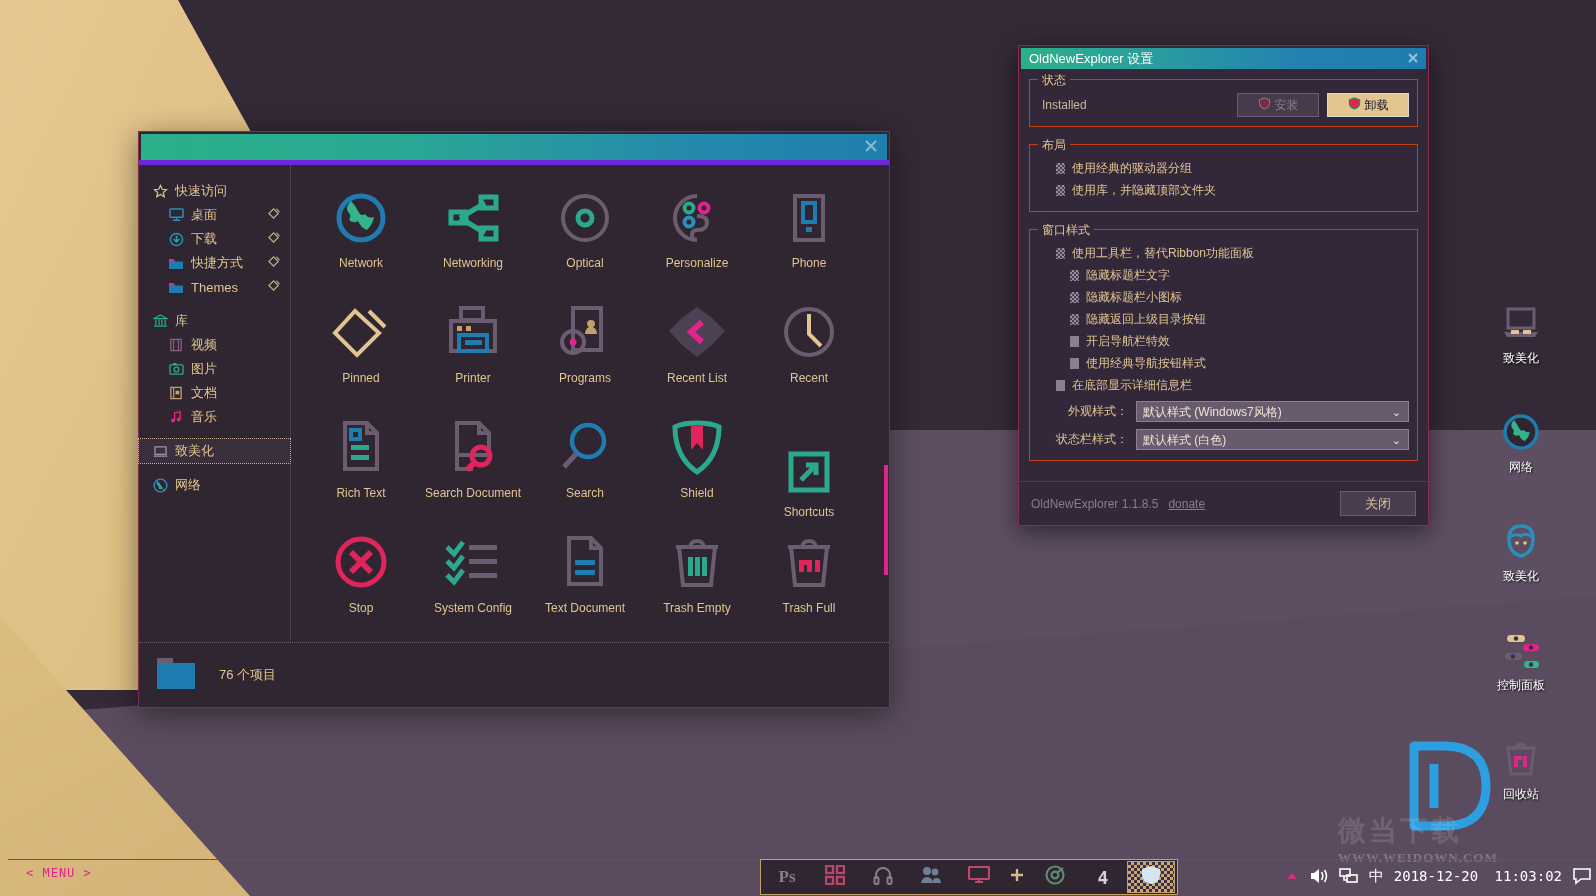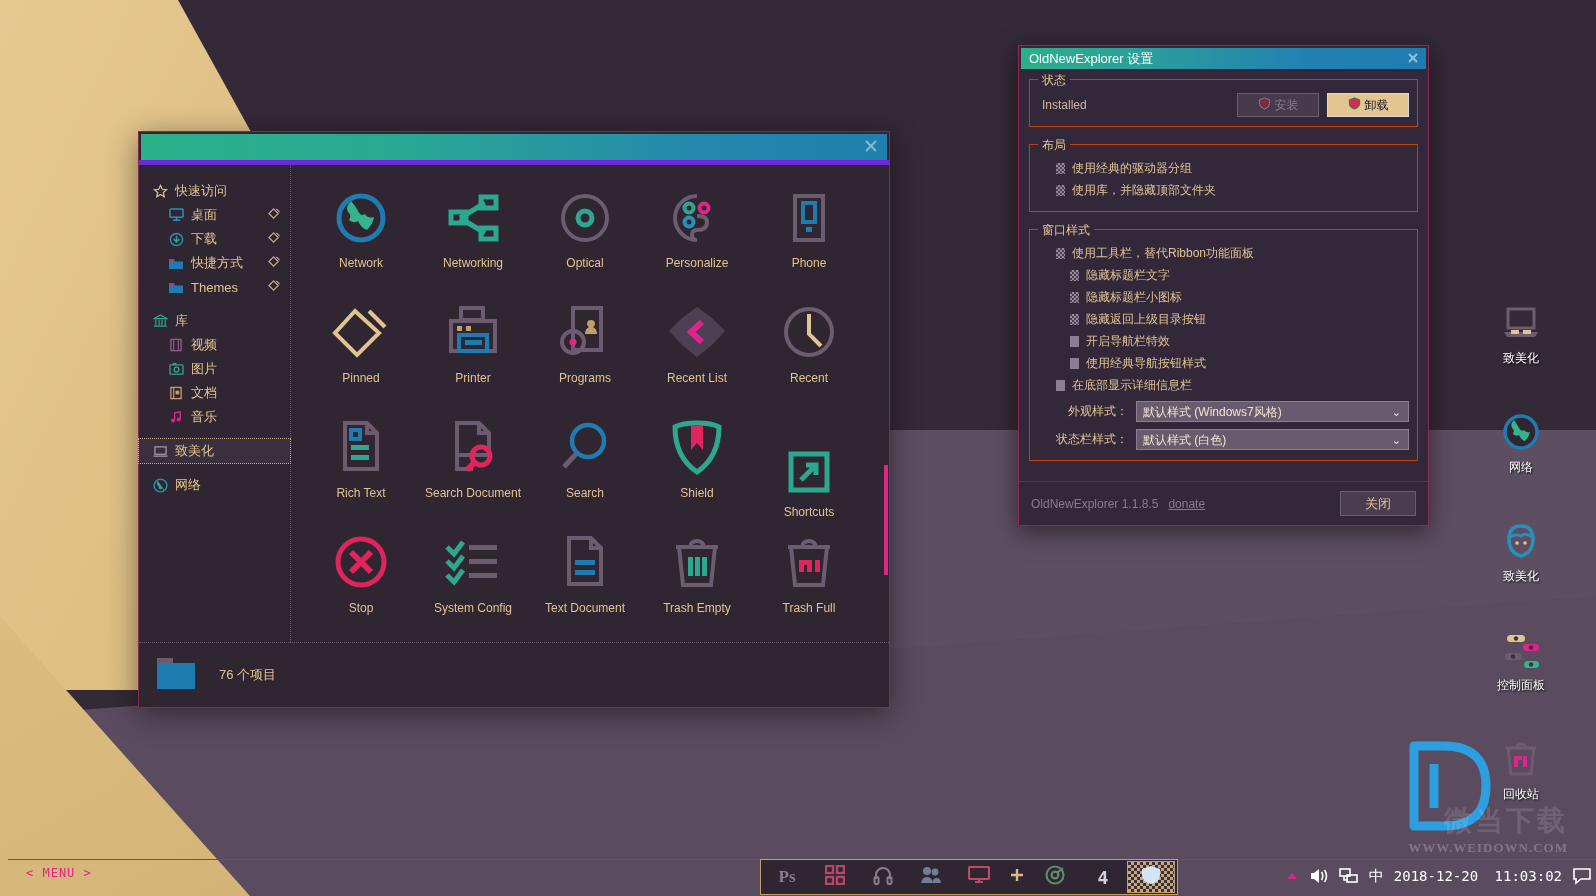--- a/index.html
+++ b/index.html
@@ -188,21 +188,21 @@
   #tb-tray .tr { display: flex; align-items: center; justify-content: center; }
   #tb-clock {
     font-family: "DejaVu Sans Mono", monospace; font-size: 14px; color: #ffffff;
     letter-spacing: 0px;
   }
   #tb-line {
     position: absolute; left: 0; bottom: 36px; width: 1596px; height: 1px; background: #a0326c;
   }
   
   #wm {
-    position: absolute; right: 28px; bottom: 40px; width: 230px; text-align: right;
+    position: absolute; right: 28px; bottom: 30px; width: 230px; text-align: left;
     pointer-events: none;
   }
   #wm .cn {
     font-size: 28px; font-weight: bold; color: rgba(230,225,230,.16);
     letter-spacing: 3px;
   }
   #wm .url {
     font-size: 13px; color: rgba(235,230,235,.28); letter-spacing: 1px;
     font-family: "Liberation Serif", serif; font-weight: bold;
   }

